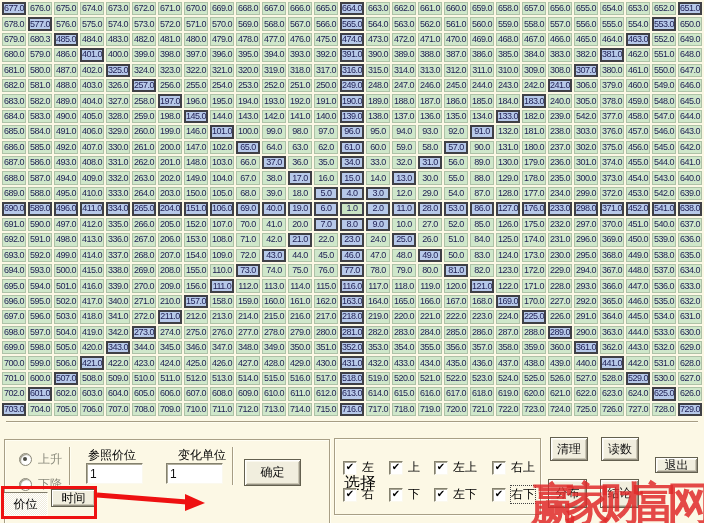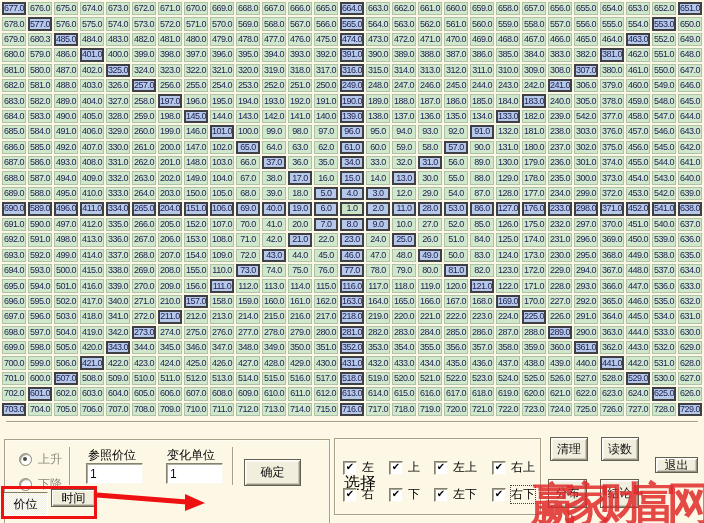--- a/index.html
+++ b/index.html
@@ -814,21 +814,21 @@
   <div class="radio-row" style="left:19px;top:476px;">
     <span class="radio"></span>
     <span class="radio-label">下降</span>
   </div>
 
   <div class="vsep" style="left:69px;top:447px;height:38px;"></div>
 
   <div class="field-label" style="left:88px;top:447px;">参照价位</div>
   <input class="textbox" style="left: 86px; top: 463px;" value="1">
 
-  <div class="field-label" style="left:167px;top:447px;font-family:Liberation Mono, monospace;">变化单位</div>
+  <div class="field-label" style="left:178px;top:447px;font-family:Liberation Mono, monospace;">变化单位</div>
   <input class="textbox" style="left: 166px; top: 463px;" value="1">
 
   <div class="vsep" style="left:232px;top:447px;height:38px;"></div>
 
   <div class="btn" style="left:244px;top:459px;width:57px;height:27px;">确定</div>
 
   <div class="tab active" style="left:3px;top:492px;width:45px;height:24px;">价位</div>
   <div class="tab inactive" style="left:51px;top:489px;width:45px;height:18px;">时间</div>
 
   <div class="anno-rect"></div>

